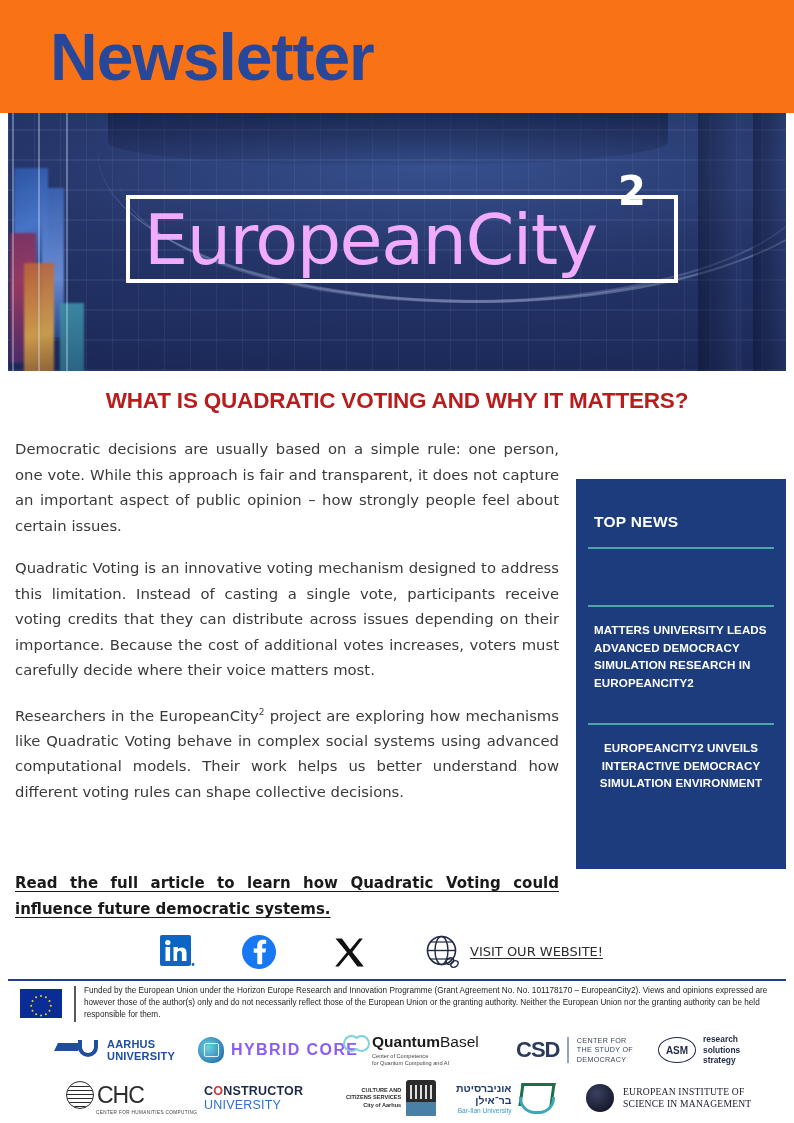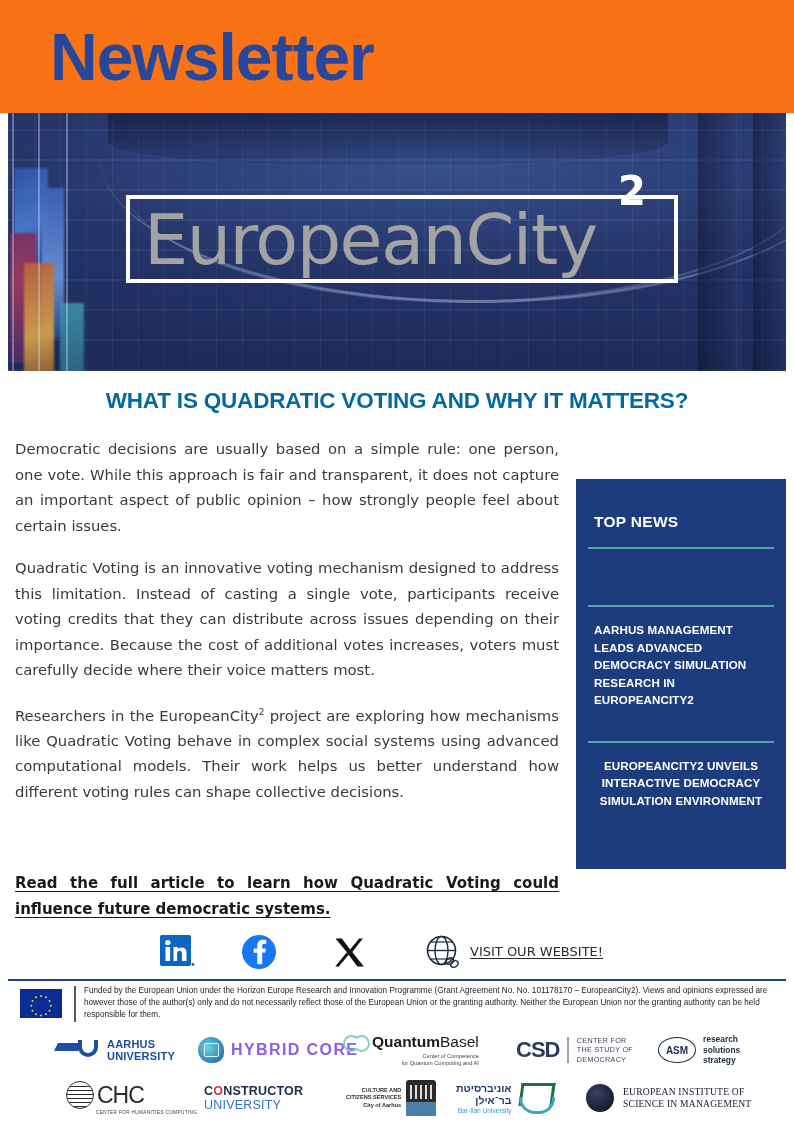--- a/index.html
+++ b/index.html
@@ -106,42 +106,42 @@
   }
   .logo-box-toprule::after {
     content: "";
     position: absolute; left: 0; top: -24px;
     width: 4px; height: 24px;
     background: transparent;
   }
   .logo-text {
     position: absolute; left: 18px; top: 32px;
     font-size: 70px; font-weight: 500;
-    color: #a3a3a3;
+    color: #f0abfc;
     line-height: 74px;
     letter-spacing: -1.5px;
     font-family: "DejaVu Sans", sans-serif;
     white-space: nowrap;
     text-align: right;
   }
   .logo-sup {
     position: absolute; left: 492px; top: 0px;
     font-size: 40px; font-weight: 600;
     color: #ffffff;
     font-family: "DejaVu Sans", sans-serif;
     line-height: 40px;
   }
 
   
   .article-headline {
     position: absolute; left: 0; top: 388px;
     width: 794px;
     text-align: center;
     font-size: 22.5px; font-weight: bold;
-    color: #0369a1;
+    color: #b91c1c;
     letter-spacing: -0.2px;
   }
 
   
   .body-col {
     position: absolute; left: 15px; top: 436px;
     width: 544px;
   }
   .body-p {
     font-size: 14.8px;
@@ -289,21 +289,21 @@
   }
   .hy-head::after {
     content: ""; position: absolute; left: 6px; top: 6px;
     width: 13px; height: 12px;
     border: 1.5px solid rgba(255,255,255,0.85);
     border-radius: 2px;
   }
   .hy-word { font-size: 16px; font-weight: bold; color: #8b5cf6; letter-spacing: 1.4px; }
 
   
-  .l-quantum { left: 335px; flex-direction: column; align-items: flex-end; justify-content: center; }
+  .l-quantum { left: 335px; flex-direction: column; align-items: flex-start; justify-content: center; }
   .qb-top { display: flex; align-items: flex-end; }
   .qb-inf {
     width: 25px; height: 16px; margin-right: 4px; position: relative;
   }
   .qb-inf::before, .qb-inf::after {
     content: ""; position: absolute; top: 1px;
     width: 13px; height: 13px;
     border: 2.2px solid #7fd0d8;
     border-radius: 50%;
   }
@@ -442,21 +442,21 @@
     <p class="body-p"><span>Researchers in the EuropeanCity</span><sup>2</sup><span> project are exploring how mechanisms like Quadratic Voting behave in complex social systems using advanced computational models. Their work helps us better understand how different voting rules can shape collective decisions.</span></p>
   </div>
 
   <a class="cta-link" href="#"><span>Read the full article to learn how Quadratic Voting could influence future democratic systems.</span></a>
 
   <div class="topnews">
     <div class="topnews-title">TOP NEWS</div>
     <div class="topnews-rule"></div>
     <div class="topnews-gap-a"></div>
     <div class="topnews-rule"></div>
-    <div class="topnews-item">AARHUS MANAGEMENT LEADS ADVANCED DEMOCRACY SIMULATION RESEARCH IN EUROPEANCITY2</div>
+    <div class="topnews-item">MATTERS UNIVERSITY LEADS ADVANCED DEMOCRACY SIMULATION RESEARCH IN EUROPEANCITY2</div>
     <div class="topnews-gap-b"></div>
     <div class="topnews-rule"></div>
     <div class="topnews-item center">EUROPEANCITY2 UNVEILS INTERACTIVE DEMOCRACY SIMULATION ENVIRONMENT</div>
   </div>
 
   <div class="social-row">
     <a class="soc soc-linkedin" href="#">
       <svg viewBox="0 0 38 38" width="38" height="38" aria-hidden="true">
         <rect x="2" y="2" width="31" height="31" rx="2" fill="#0a66c2"></rect>
         <rect x="7.5" y="14" width="4.6" height="14" fill="#ffffff"></rect>

